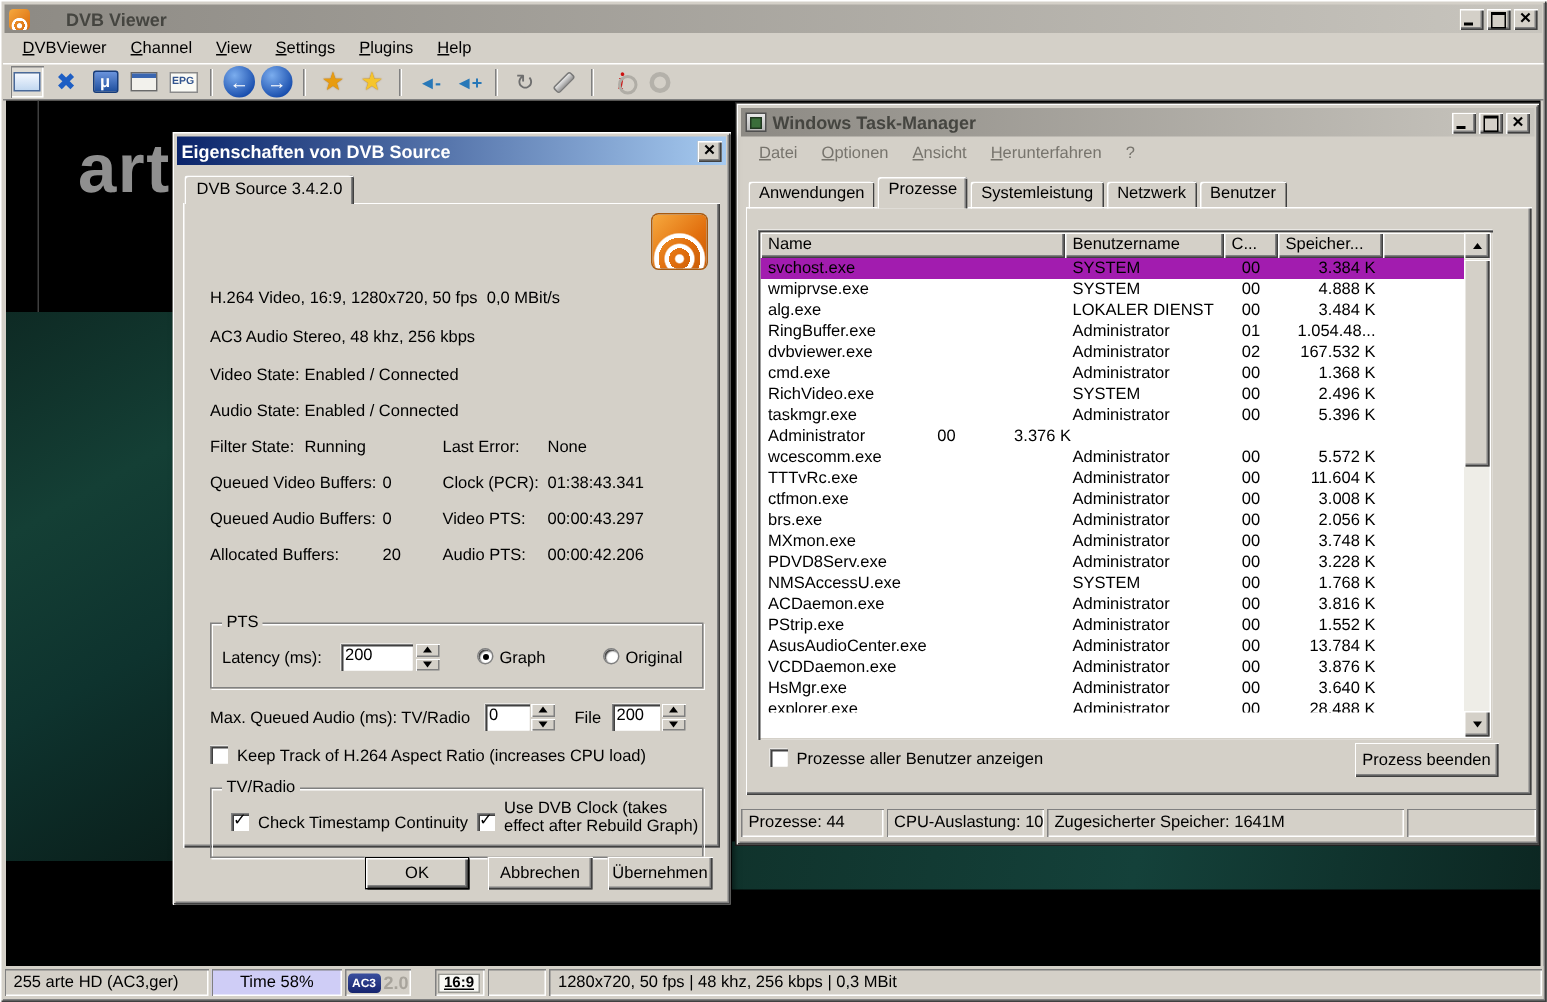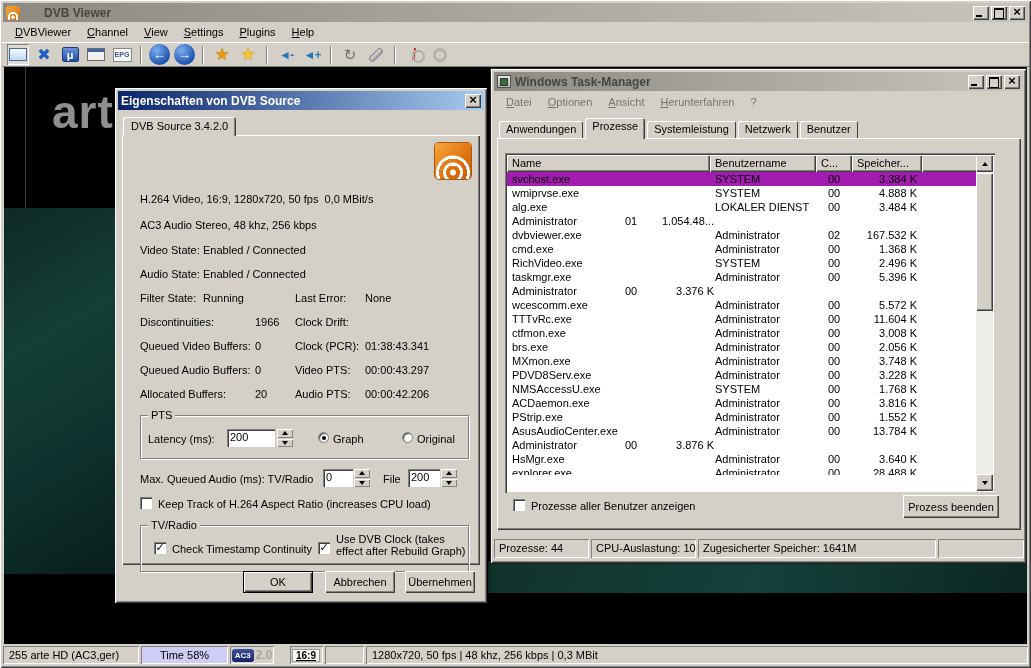--- a/index.html
+++ b/index.html
@@ -247,20 +247,21 @@
             <div class="pc cpu">00</div>
             <div class="pc mem">4.888 K</div>
           </div>
           <div class="prow">
             <div class="pc name">alg.exe</div>
             <div class="pc user">LOKALER DIENST</div>
             <div class="pc cpu">00</div>
             <div class="pc mem">3.484 K</div>
           </div>
           <div class="prow">
+            <div class="pc name">RingBuffer.exe</div>
             <div class="pc user">Administrator</div>
             <div class="pc cpu">01</div>
             <div class="pc mem">1.054.48...</div>
           </div>
           <div class="prow">
             <div class="pc name">dvbviewer.exe</div>
             <div class="pc user">Administrator</div>
             <div class="pc cpu">02</div>
             <div class="pc mem">167.532 K</div>
           </div>
@@ -341,20 +342,21 @@
             <div class="pc cpu">00</div>
             <div class="pc mem">1.552 K</div>
           </div>
           <div class="prow">
             <div class="pc name">AsusAudioCenter.exe</div>
             <div class="pc user">Administrator</div>
             <div class="pc cpu">00</div>
             <div class="pc mem">13.784 K</div>
           </div>
           <div class="prow">
+            <div class="pc name">VCDDaemon.exe</div>
             <div class="pc user">Administrator</div>
             <div class="pc cpu">00</div>
             <div class="pc mem">3.876 K</div>
           </div>
           <div class="prow">
             <div class="pc name">HsMgr.exe</div>
             <div class="pc user">Administrator</div>
             <div class="pc cpu">00</div>
             <div class="pc mem">3.640 K</div>
           </div>
@@ -409,25 +411,20 @@
           </div>
           <div class="stat-row">
             <span class="sl">Audio State:</span>
             <span class="sv">Enabled / Connected</span>
           </div>
           <div class="stat-row">
             <span class="sl">Filter State:</span>
             <span class="sv">Running</span>
             <span class="rl">Last Error:</span>
             <span class="rv">None</span>
-          </div>
-          <div class="stat-row num">
-            <span class="sl">Discontinuities:</span>
-            <span class="sv">1966</span>
-            <span class="rl">Clock Drift:</span>
           </div>
           <div class="stat-row num">
             <span class="sl">Queued Video Buffers:</span>
             <span class="sv">0</span>
             <span class="rl">Clock (PCR):</span>
             <span class="rv">01:38:43.341</span>
           </div>
           <div class="stat-row num">
             <span class="sl">Queued Audio Buffers:</span>
             <span class="sv">0</span>

